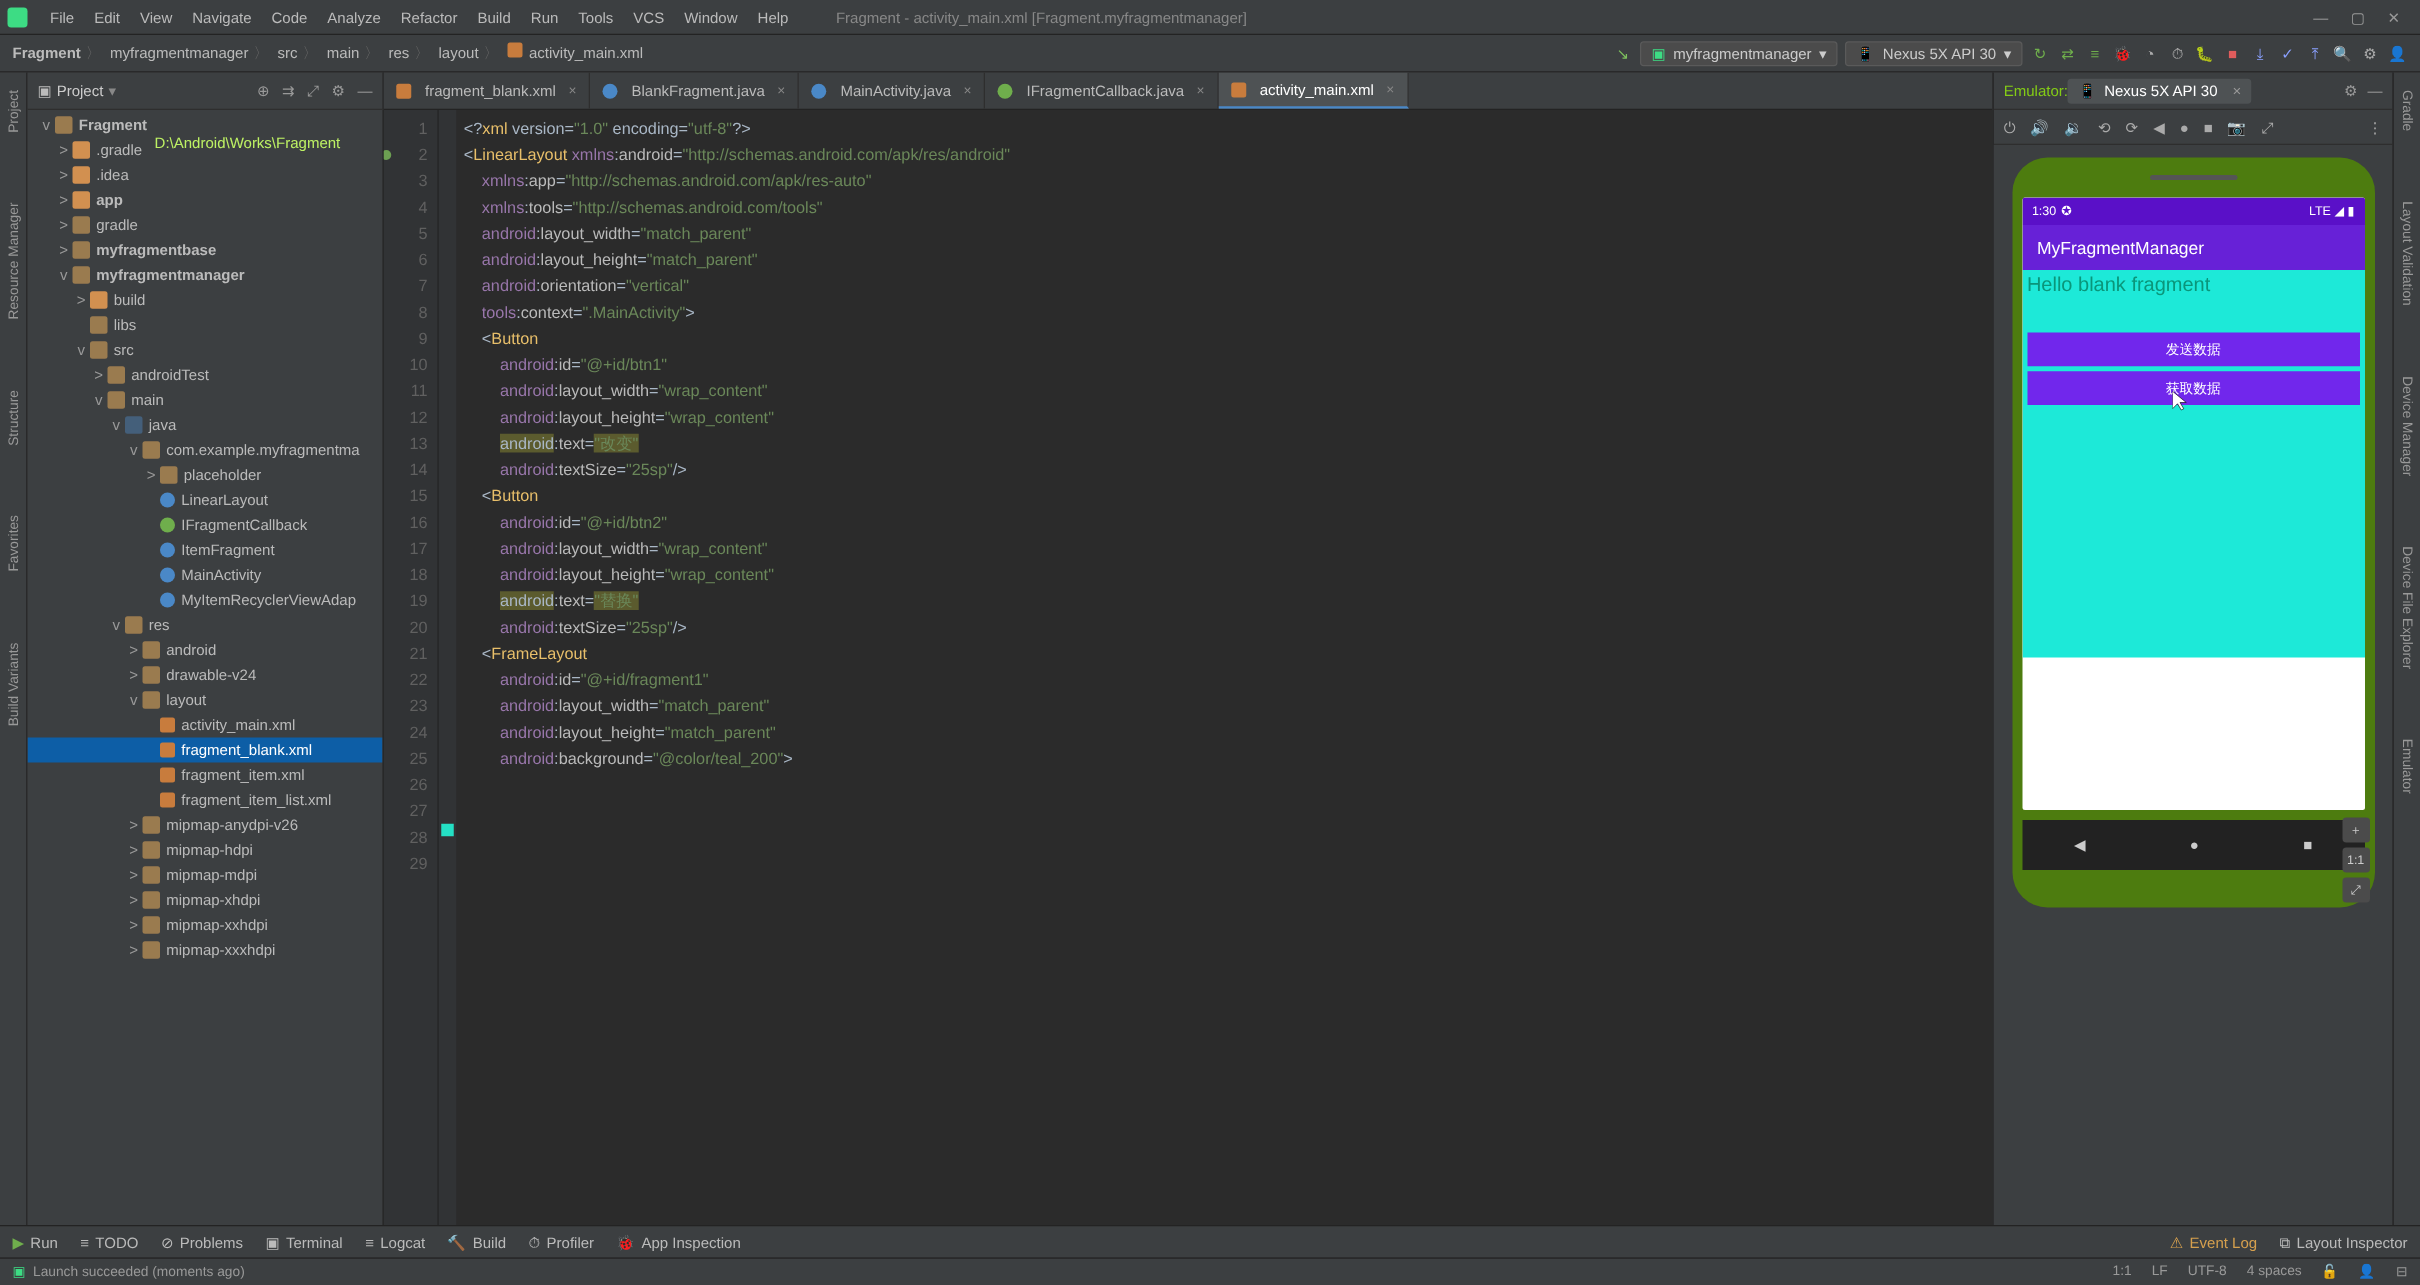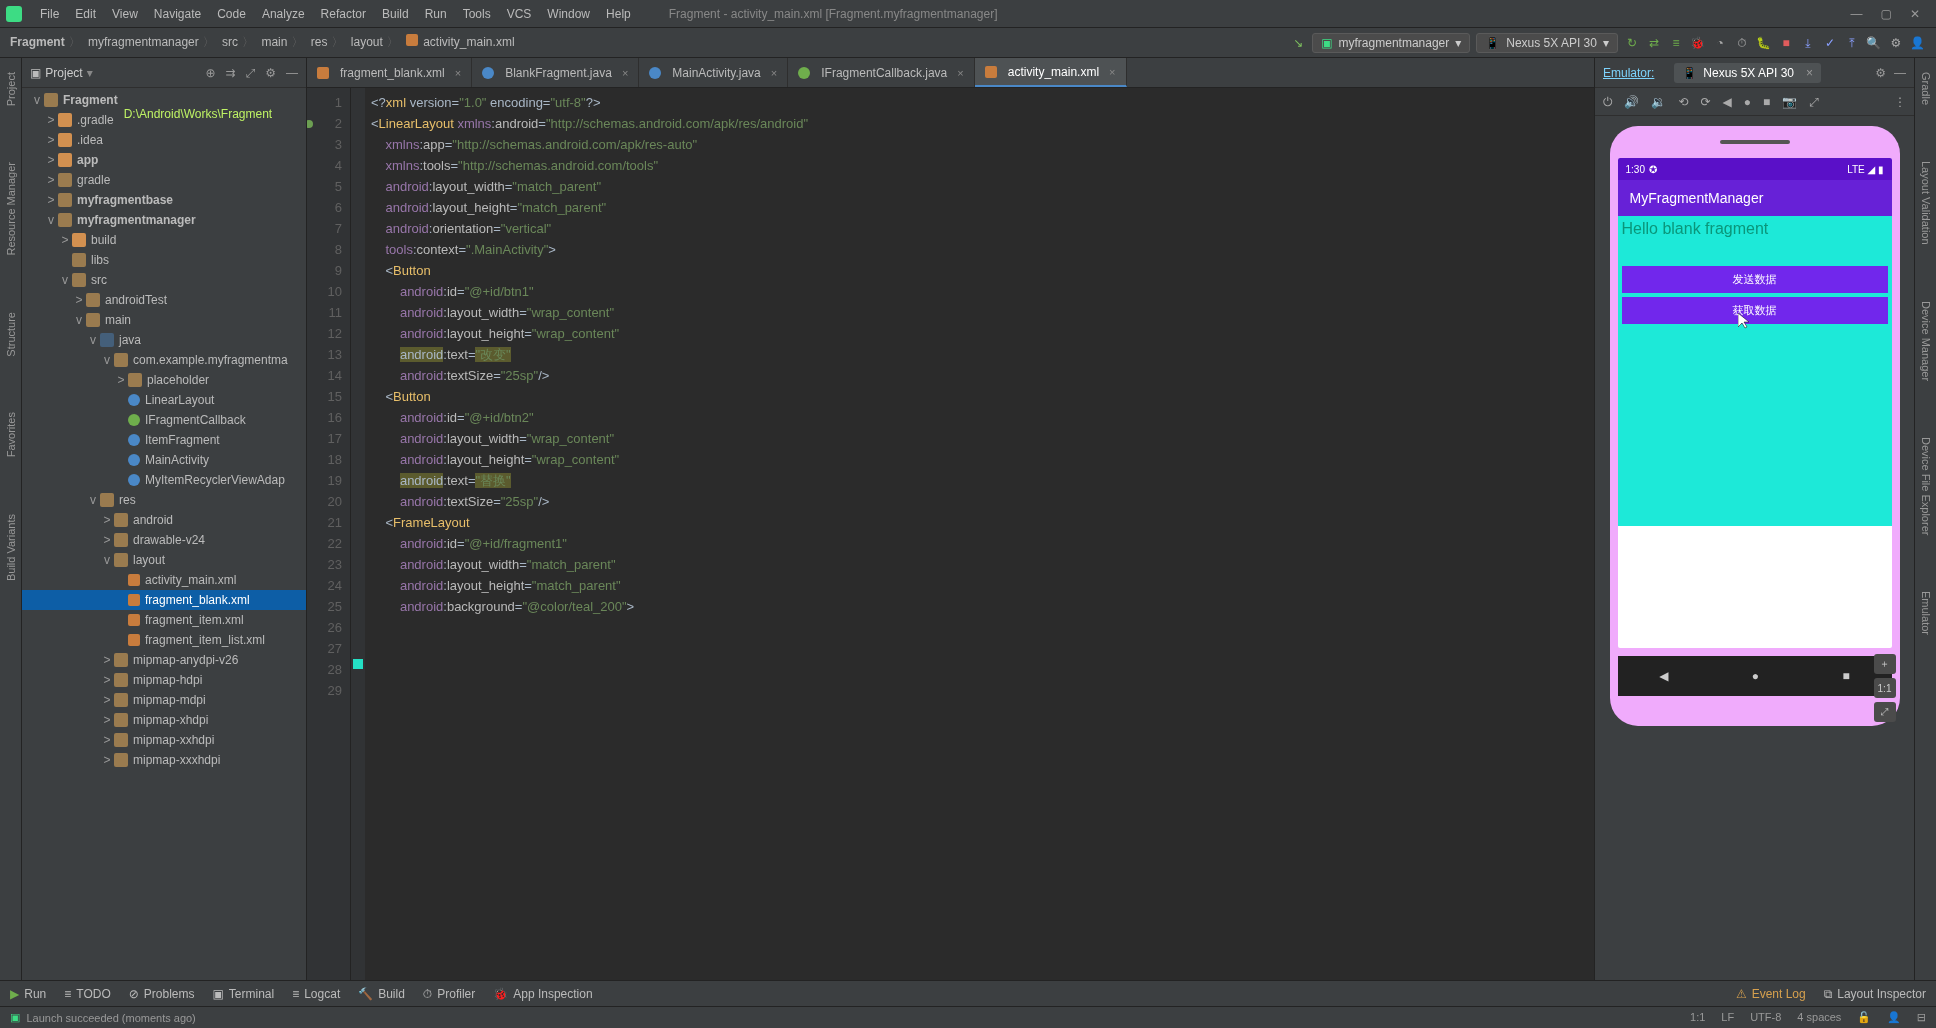--- a/index.html
+++ b/index.html
@@ -50,28 +50,28 @@
 .gmargin { width:14px; background:#313335;}
 .gmargin .bp { width:10px; height:10px; background:#24e0c4; display:block; margin:4px auto;}
 .codetext { flex:1; padding:4px 0 0 6px; white-space:pre; color:#a9b7c6; overflow:auto;}
 .str { color:#6a8759; }
 .attr { color:#bababa; }
 .ns { color:#9876aa; }
 .tag { color:#e8bf6a; }
 .hlw { background:#5b5b2e; }
 .emupanel { width:320px; background:#3c3f41; border-left:1px solid #232323; display:flex; flex-direction:column;}
 .emuhead { height:30px; display:flex; align-items:center; padding:0 8px; border-bottom:1px solid #2e2e2e;}
-.emuhead .lbl { color:#7dd3fc; margin-right:20px;text-decoration:underline;}
+.emuhead .lbl { color:#84cc16; }
 .emutab { background:#4e5254; padding:3px 8px; border-radius:3px; color:#fff; display:flex; align-items:center; gap:6px;}
 .emutab .x{color:#999;margin-left:6px;}
 .emuhead .rr { margin-left:auto; display:flex; gap:8px; color:#999;}
 .emutools { height:28px; display:flex; align-items:center; padding:0 8px; gap:12px; color:#aaa; border-bottom:1px solid #2e2e2e;}
 .emutools .ic{cursor:default;}
 .emudev { flex:1; display:flex; align-items:flex-start; justify-content:center; padding:10px 4px; background:#3c3f41;}
-.phone { width:290px; height:600px; background:#f0abfc; border-radius:28px; padding:14px 8px; position:relative;}
+.phone { width:290px; height:600px; background:#4d7c0f; border-radius:28px; padding:14px 8px; position:relative;}
 .phone .speaker{width:70px;height:4px;background:#555;border-radius:3px;margin:0 auto 4px;}
 .phone .camline{height:18px;}
 .screen { background:#fff; height:490px; border-radius:2px; position:relative; overflow:hidden;}
 .statusbar { height:22px; background:#5a10c8; display:flex; align-items:center; padding:0 8px; color:#fff; font-size:10px;}
 .statusbar .sright{margin-left:auto;}
 .appbar { height:36px; background:#6721d7; display:flex; align-items:center; padding:0 12px; color:#fff; font-size:14px; font-weight:500;}
 .btnrow { padding:6px 6px; display:flex; flex-direction:column; gap:6px; background:#fff;}
 .abtn { background:#7127ec; color:#fff; padding:6px 16px; font-size:17px; width:fit-content; border-radius:2px;}
 .fragzone { background:#1de9d8; flex:1; height:310px;}
 .fragzone .ft { color:#0a967a; font-size:16px; padding:4px 4px;}

